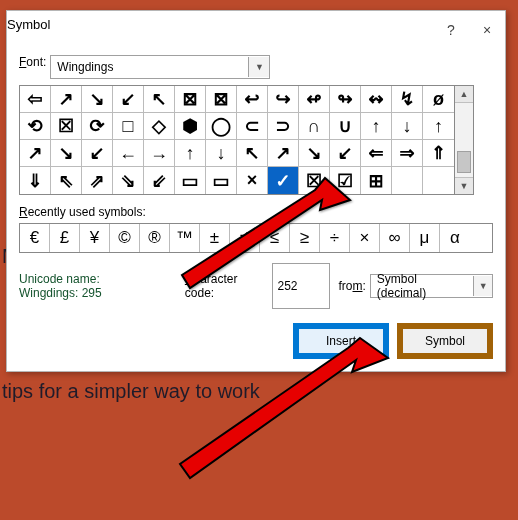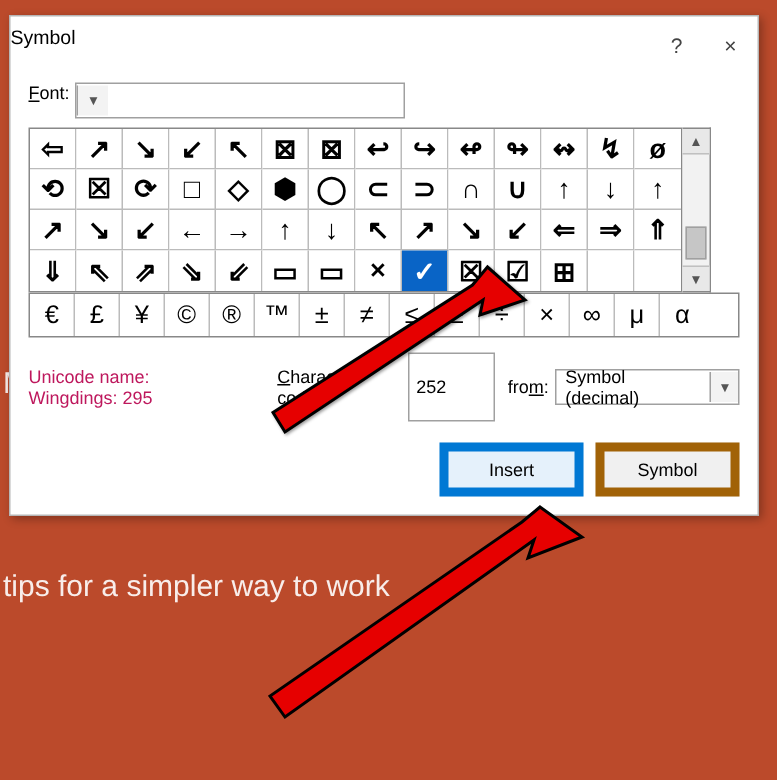--- a/index.html
+++ b/index.html
@@ -1,16 +1,16 @@
 <!DOCTYPE html>
 <html><head>
 <meta charset="utf-8">
 <style>
   html,body{margin:0;padding:0;width:518px;height:520px;font-family:"Segoe UI",Tahoma,sans-serif;font-size:12px;background:#bb4a2b;overflow:hidden}
-  .bg-text{position:absolute;color:#ffffff;opacity:.9;font-size:20px;font-weight:300;left:2px;}
+  .bg-text{position:absolute;color:#0f172a;opacity:.9;font-size:20px;font-weight:300;left:2px;}
   .bg1{top:245px}
   .bg2{top:380px}
   .dialog{position:absolute;left:6px;top:10px;width:498px;background:#fff;border:1px solid #b6b6b6;box-shadow:2px 2px 6px rgba(0,0,0,.3)}
   .titlebar{display:flex;align-items:flex-start;padding:6px 0;font-size:13px}
   .titlebar .title{flex:1}
   .titlebar .btn{width:36px;height:26px;display:flex;align-items:center;justify-content:center;color:#444;font-size:14px}
   .body{padding:6px 12px 12px 12px}
   .fontrow{display:flex;align-items:flex-start;margin-bottom:6px}
   .lbl{margin-right:4px}
   .lbl u{text-decoration:underline}
@@ -27,21 +27,21 @@
   .grid .cell.sel{background:#0964c6;color:#fff}
   .scrollbar{width:18px;border:1px solid #888;border-left:none;display:flex;flex-direction:column;background:#f2f2f2}
   .scrollbar .arrow{height:16px;display:flex;align-items:center;justify-content:center;font-size:9px;color:#555;background:#e8e8e8;border-bottom:1px solid #c0c0c0}
   .scrollbar .arrow.bottom{border-bottom:none;border-top:1px solid #c0c0c0}
   .scrollbar .track{flex:1;position:relative}
   .scrollbar .thumb{position:absolute;left:2px;right:2px;bottom:4px;height:20px;background:#c6c6c6;border:1px solid #a0a0a0}
   .rlbl{margin-top:10px;margin-bottom:4px}
   .recent .row .cell{width:30px;height:28px;font-size:17px}
   .meta{display:flex;align-items:center;margin-top:10px}
   .meta .col1{width:160px}
-  .small{color:#be185d;font-size:12px}
+  .small{color:#14532d;font-size:12px}
   .ccwrap{display:flex;align-items:center;margin-left:auto}
   .ccwrap .lbl{margin-left:8px}
   .ccinput{border:1px solid #a0a0a0;background:#fff;width:48px;height:20px;padding:12px 4px;font-size:12px}
   .fromsel{display:flex;align-items:center;border:1px solid #a0a0a0;background:#fff;height:22px;margin-left:0}
   .fromsel span{padding:0 6px;font-size:12px}
   .fromsel .dd{width:18px;height:20px;border-left:1px solid #a0a0a0;display:flex;align-items:center;justify-content:center;font-size:9px;color:#555;background:#f3f3f3}
   .footer{display:flex;justify-content:flex-end;margin-top:14px}
   .pb{border:6px solid #a16207;background:#f0f0f0;width:84px;height:24px;display:flex;align-items:center;justify-content:center;font-size:12px;margin-left:8px}
   .pb.primary{background:#e5f1fb;border-color:#0078d4}
   .arrow-svg{position:absolute;pointer-events:none}
@@ -55,20 +55,21 @@
 <div class="dialog">
   <div class="titlebar">
     <div class="title">Symbol</div>
     <div class="btn">?</div>
     <div class="btn">×</div>
   </div>
   <div class="body">
     <div class="fontrow">
       <span class="lbl"><u>F</u>ont:</span>
       <div class="fontsel">
+        <input value="Wingdings" style="">
         <div class="dd">▼</div>
       </div>
     </div>
 
     <div class="gridwrap">
       <div class="grid" id="main-grid">
           <div class="row">
             <div class="cell bold">⇦</div>
             <div class="cell bold">↗</div>
             <div class="cell bold">↘</div>
@@ -135,20 +136,21 @@
         </div>
       <div class="scrollbar">
         <div class="arrow">▲</div>
         <div class="track">
           <div class="thumb"></div>
         </div>
         <div class="arrow bottom">▼</div>
       </div>
     </div>
 
+    <div class="rlbl"><u>R</u>ecently used symbols:</div>
     <div class="grid recent" id="recent-grid">
         <div class="row">
           <div class="cell">€</div>
           <div class="cell">£</div>
           <div class="cell">¥</div>
           <div class="cell">©</div>
           <div class="cell">®</div>
           <div class="cell">™</div>
           <div class="cell">±</div>
           <div class="cell">≠</div>

